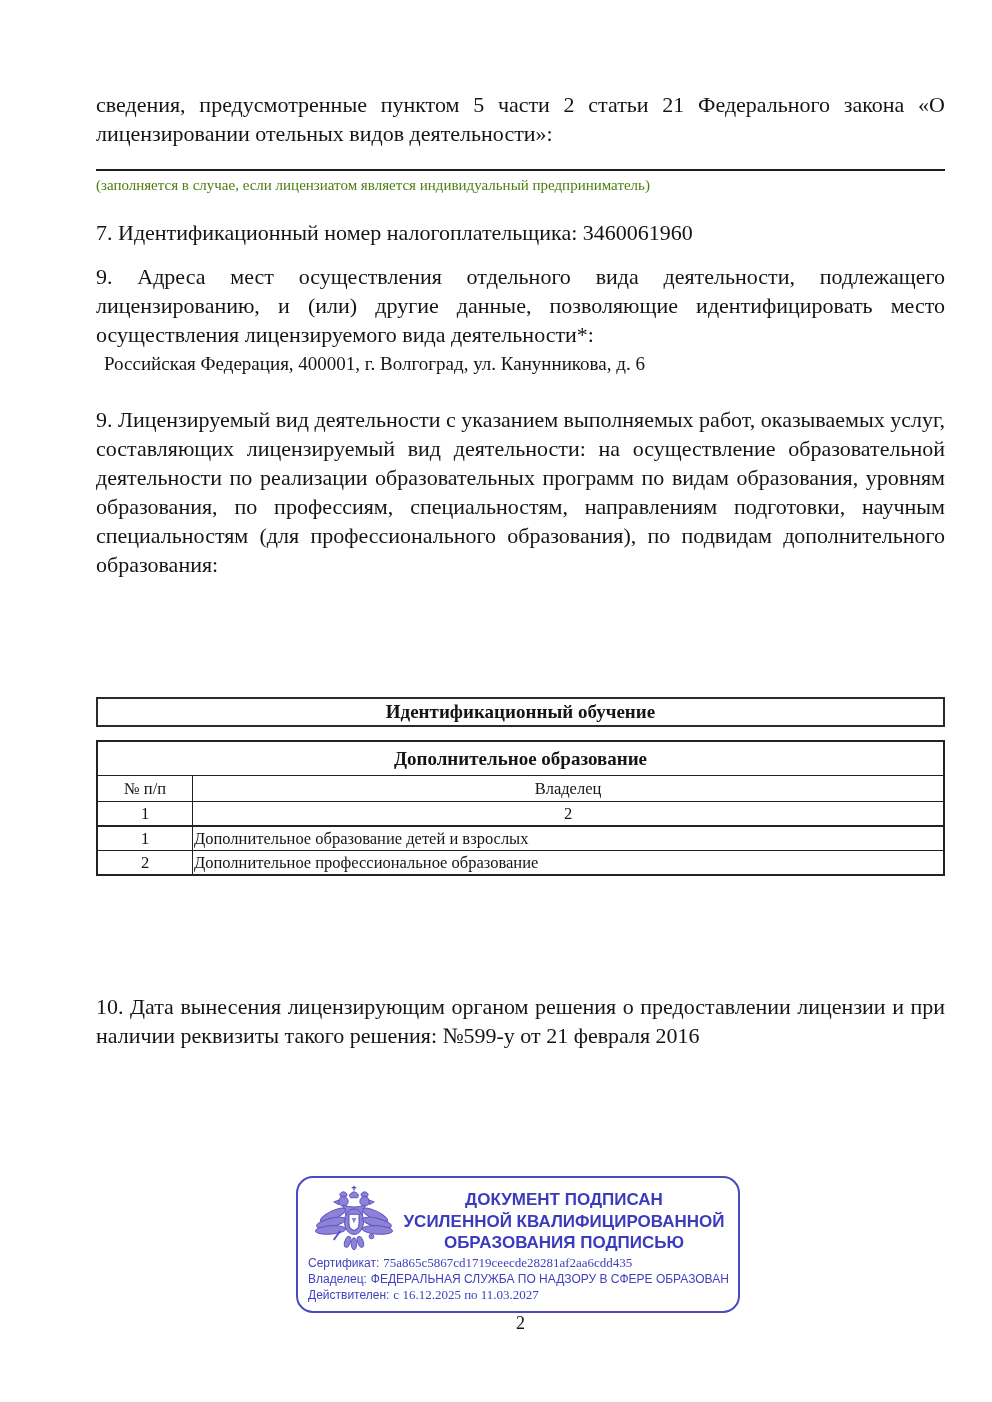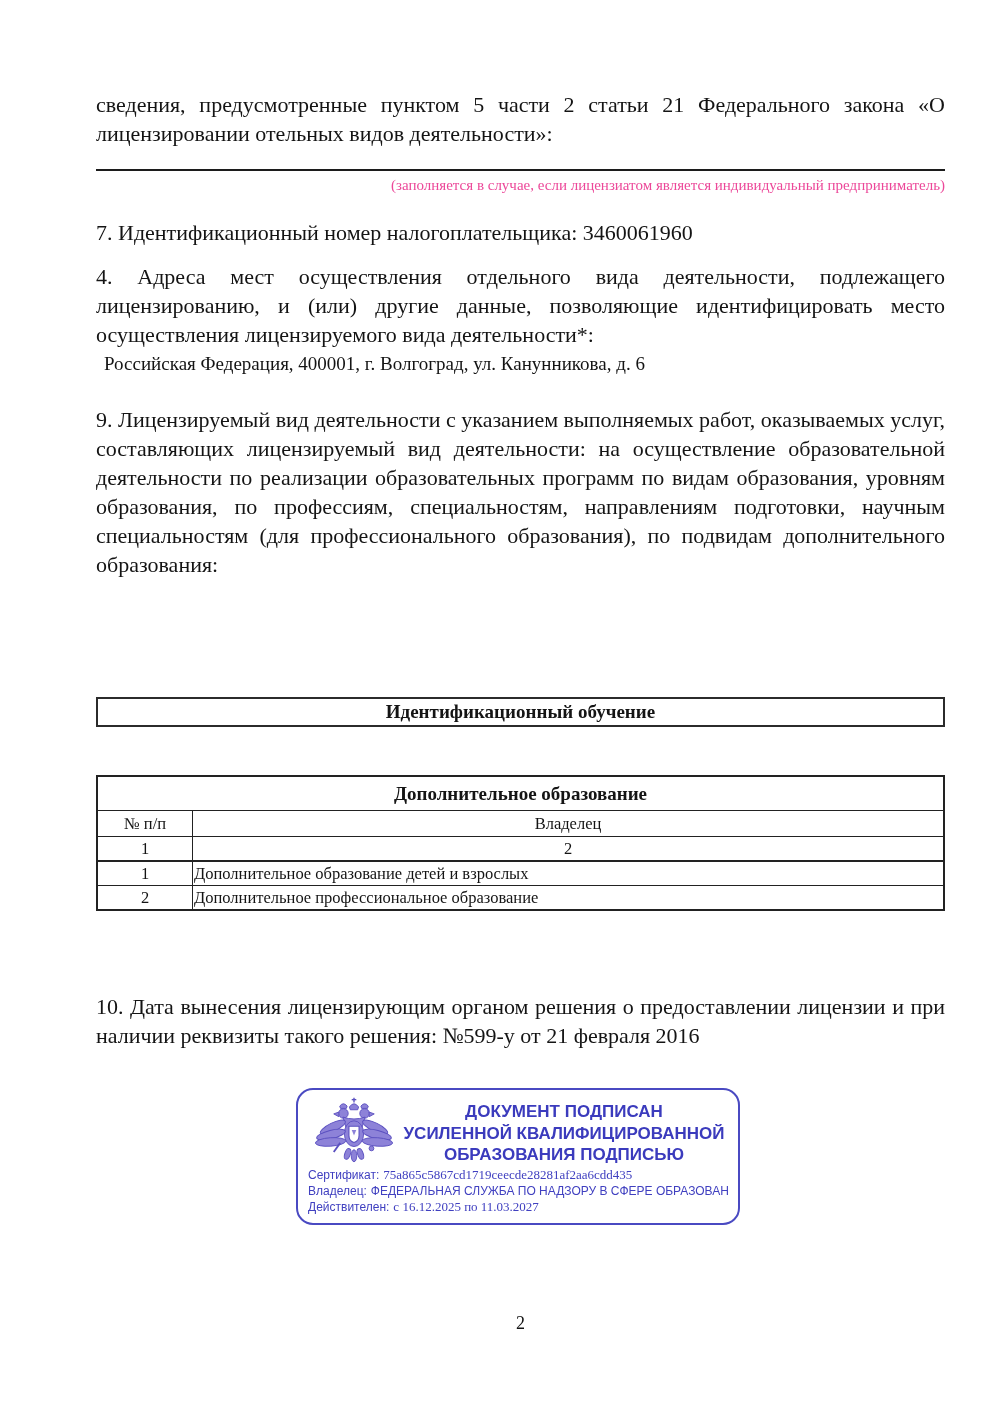--- a/index.html
+++ b/index.html
@@ -10,21 +10,21 @@
     background: #ffffff;
     font-family: "Liberation Serif", serif;
     color: #141414;
     overflow: hidden;
     border-bottom: 1px solid #d7d7d7;
   }
   .abs { position: absolute; left: 96px; width: 849px; }
   .para { font-size: 22px; line-height: 29px; margin: 0; }
   .justify { text-align: justify; }
   .divider { height: 2px; background: #1c1c1c; }
-  .footnote { text-align: right; font-size: 15px; line-height: 19px; color: #ec4899; }
+  .footnote { text-align: left; font-size: 15px; line-height: 19px; color: #4d7c0f; }
   .address { font-size: 19px; line-height: 29px; padding-left: 8px; margin: 0; }
 
   .prof-box {
     box-sizing: border-box;
     height: 30px;
     border: 2px solid #2b2b2b;
     display: flex; align-items: center; justify-content: center;
     font-weight: bold; font-size: 19px;
   }
 
@@ -43,21 +43,21 @@
   }
   table.edu tr.t-title td { font-weight: bold; font-size: 19px; height: 29px; }
   table.edu tr.t-head td { height: 21px; }
   table.edu tr.t-index td { height: 19px; }
   table.edu tr.first-data td { border-top: 2px solid #222222; }
   table.edu td.col-num { width: 86px; }
   table.edu td.left { text-align: left; padding-left: 1px; }
 
   .stamp {
     position: absolute;
-    left: 296px; top: 1088px;
+    left: 296px; top: 1176px;
     width: 444px; height: 137px;
     box-sizing: border-box;
     border: 2px solid #4a4ac2;
     border-radius: 17px;
     background: #ffffff;
     font-family: "Liberation Sans", sans-serif;
     color: #4040c0;
     padding: 6px 10px 4px 10px;
     display: flex; flex-direction: column;
   }
@@ -82,31 +82,31 @@
 
   <p class="abs para justify" style="top:90px;">сведения, предусмотренные пунктом 5 части 2 статьи 21 Федерального закона «О лицензировании отельных видов деятельности»:</p>
 
   <div class="abs divider" style="top:169px;"></div>
 
   <div class="abs footnote" style="top:176px;">(заполняется в случае, если лицензиатом является индивидуальный предприниматель)</div>
 
   <p class="abs para" style="top:218px;">7. Идентификационный номер налогоплательщика: 3460061960</p>
 
   <div class="abs" style="top:262px;">
-    <p class="para justify">4. Адреса мест осуществления отдельного вида деятельности, подлежащего лицензированию, и (или) другие данные, позволяющие идентифицировать место осуществления лицензируемого вида деятельности*:</p>
+    <p class="para justify">9. Адреса мест осуществления отдельного вида деятельности, подлежащего лицензированию, и (или) другие данные, позволяющие идентифицировать место осуществления лицензируемого вида деятельности*:</p>
     <p class="address">Российская Федерация, 400001, г. Волгоград, ул. Канунникова, д. 6</p>
   </div>
 
   <p class="abs para justify" style="top:405px;">9. Лицензируемый вид деятельности с указанием выполняемых работ, оказываемых услуг, составляющих лицензируемый вид деятельности: на осуществление образовательной деятельности по реализации образовательных программ по видам образования, уровням образования, по профессиям, специальностям, направлениям подготовки, научным специальностям (для профессионального образования), по подвидам дополнительного образования:</p>
 
   <div class="abs prof-box" style="top:697px;">
     <span>Идентификационный обучение</span>
   </div>
 
-  <div class="abs" style="top:775px;">
+  <div class="abs" style="top:740px;">
     <table class="edu">
       <tbody>
         <tr class="t-title">
           <td colspan="2">Дополнительное образование</td>
         </tr>
         <tr class="t-head">
           <td class="col-num">№ п/п</td>
           <td>Владелец</td>
         </tr>
         <tr class="t-index">

